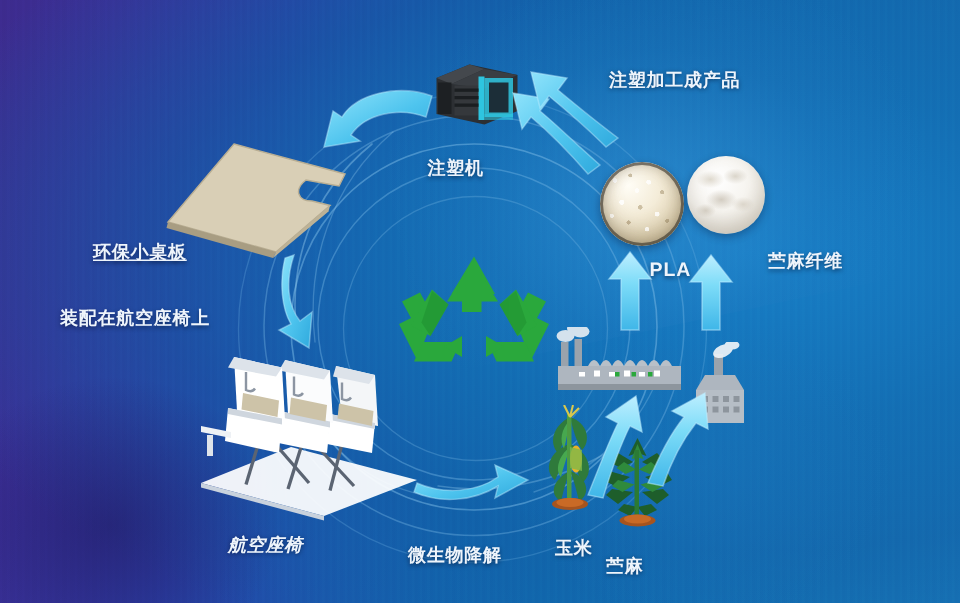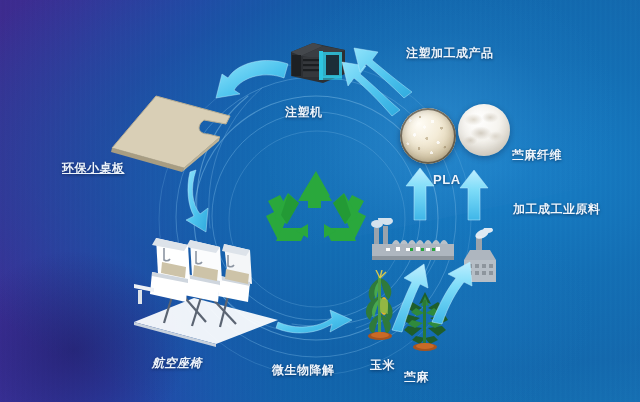--- a/index.html
+++ b/index.html
@@ -189,21 +189,21 @@
 
   <div class="pcircle pla-ball" style="left:400px;top:108px;width:56px;height:56px;">
     <div class="grain"></div>
     <div class="rim"></div>
   </div>
   <div class="lbl lat" style="left:433px;top:160px;">PLA</div>
 
   <div class="pcircle fiber-ball" style="left:458px;top:104px;width:52px;height:52px;">
     <div class="tuft"></div>
   </div>
-  <div class="lbl md" style="left:512px;top:135px;text-align:right;">苎麻纤维</div>
+  <div class="lbl md" style="left:512px;top:154px;text-align:right;">苎麻纤维</div>
 
   <svg class="tray" style="left:108px;top:90px;width:128px;height:86px;" viewBox="0 0 128 86">
     <path d="M48 6 L122 26 L118 34 L96 30 C88 36 90 44 100 44 L112 47 L76 78 L4 58 Z" fill="#d9cfb6"></path>
     <path d="M48 6 L122 26 L118 34 L96 30 C88 36 90 44 100 44 L112 47 L76 78 L4 58 Z" fill="none" stroke="#b9ae93" stroke-width="1"></path>
     <path d="M4 58 L76 78 L74 82 L3 62 Z" fill="#a89d82"></path>
     <path d="M112 47 L76 78 L74 82 L111 51 Z" fill="#bdb296"></path>
   </svg>
   <div class="lbl md" style="left:62px;top:148px;text-decoration:underline;">环保小桌板</div>
 
   <svg class="seats" style="left:128px;top:226px;width:152px;height:122px;" viewBox="0 0 152 122">
@@ -400,16 +400,16 @@
     <g>
       <path d="M400 110 C384 96 372 84 360 74 L366 66 L342 62 L348 86 L354 78 C366 88 378 100 392 116 Z" fill="url(#ag)" stroke="#bfeeff" stroke-width="1" stroke-opacity="0.45"></path>
     </g>
 
     <g>
       <path d="M412 92 C396 80 384 70 372 60 L378 52 L354 48 L360 72 L366 64 C378 74 390 84 404 98 Z" fill="url(#ag)" stroke="#bfeeff" stroke-width="1" stroke-opacity="0.45"></path>
     </g>
   </svg>
 
   <div class="lbl md" style="left:406px;top:33px;">注塑加工成产品</div>
-  <div class="lbl md" style="left:513px;top:189px;">加工成工业原料</div>
+  <div class="lbl md" style="left:40px;top:192px;">装配在航空座椅上</div>
   <div class="lbl md" style="left:272px;top:350px;">微生物降解</div>
 
 </div>
 
 </body></html>

